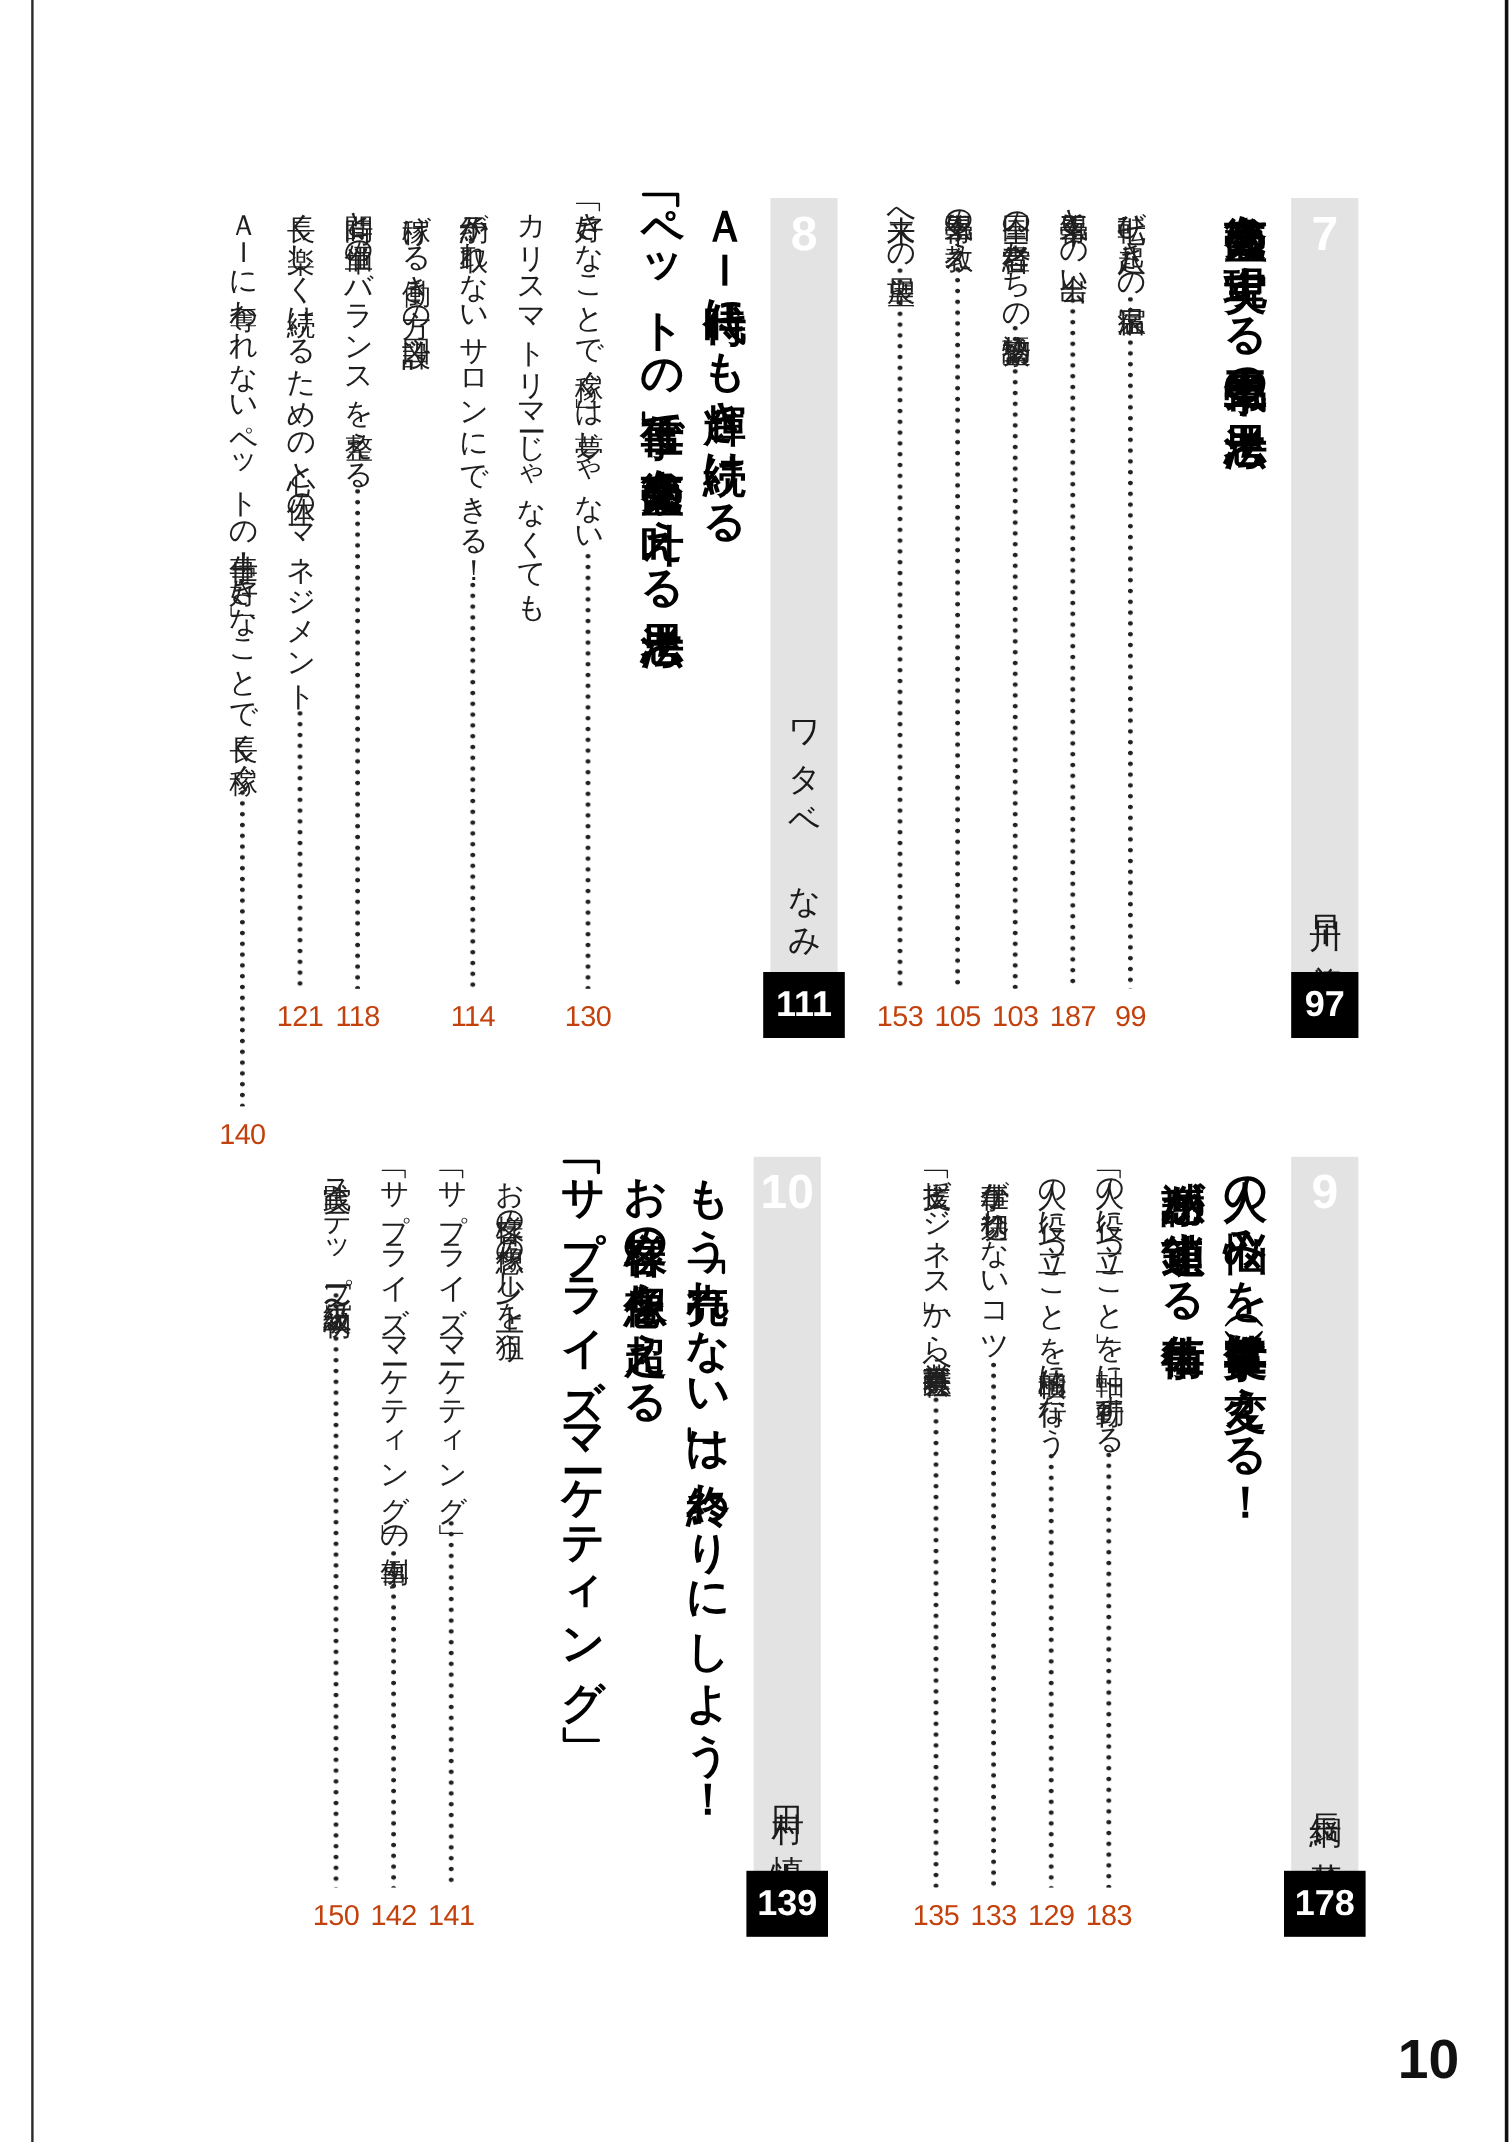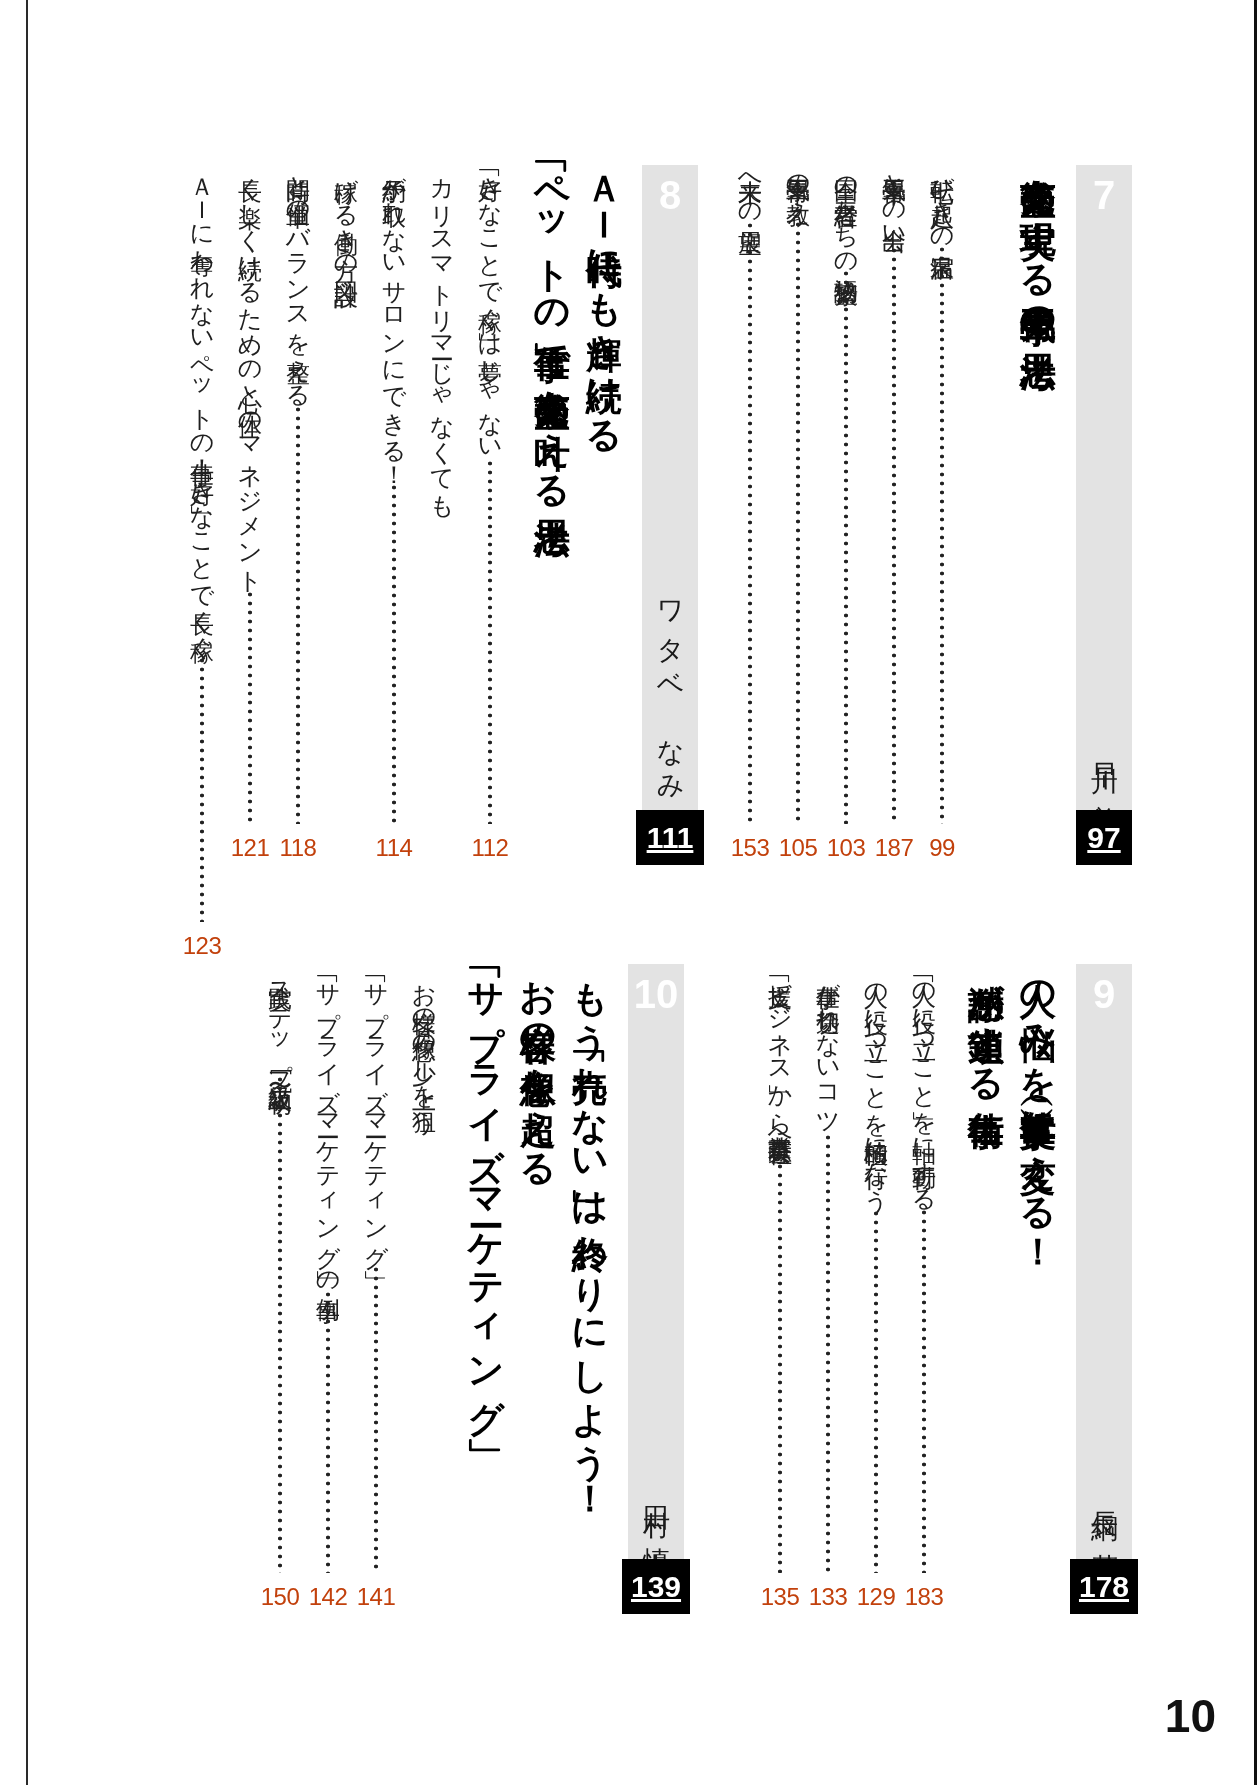--- a/index.html
+++ b/index.html
@@ -23,21 +23,21 @@
   .gap-ch-top { margin-right:28px; }
   .gap-ch-bottom { margin-right:72px; }
   .ch-num { color:#ffffff; font-size:40px; font-weight:600; padding-top:8px; text-align:center; line-height:1.1; }
   .spacer { flex:1 1 auto; }
   .author-wrap { margin-bottom:14px; }
   .vtext { writing-mode:vertical-rl; text-orientation:mixed; display:inline-block; }
   .author { font-size:27px; color:#1a1a1a; letter-spacing:0.18em; line-height:1; }
   .page-box {
     flex:0 0 55px; height:55px; min-width:56px; padding:0 6px;
     background:#000000; color:#ffffff; font-size:30px; font-weight:600;
-    display:flex; align-items:center; justify-content:center;text-decoration:underline;
+    display:flex; align-items:center; justify-content:center;
   }
   .page-box.wide { min-width:68px; }
 
   
   .title-col { width:52px; display:flex; justify-content:center; }
   .section-top .title-col { height:710px; }
   .section-bottom .title-col { height:650px; }
   .title-first { margin-right:12px; }
   .title-text { font-size:36px; font-weight:700; color:#000000; line-height:1; letter-spacing:0.02em; }
 
@@ -108,21 +108,21 @@
       </div>
       <div class="title-col title-first">
         <span class="vtext title-text">ＡＩ時代にも輝き続ける</span>
       </div>
       <div class="title-col">
         <span class="vtext title-text">「ペットの仕事」で商売繁盛を叶える思考法</span>
       </div>
       <div class="entry-col entry-first">
         <span class="vtext etext">「好きなことで稼ぐ」は夢じゃない</span>
         <div class="leader"></div>
-        <span class="enum">112</span>
+        <span class="enum">130</span>
       </div>
       <div class="entry-col">
         <span class="vtext etext">カリスマトリマーじゃなくても</span>
       </div>
       <div class="entry-col">
         <span class="vtext etext">予約が取れないサロンにできる！</span>
         <div class="leader"></div>
         <span class="enum">114</span>
       </div>
       <div class="entry-col">
@@ -134,21 +134,21 @@
         <span class="enum">118</span>
       </div>
       <div class="entry-col">
         <span class="vtext etext">長く楽しく続けるための心と体のマネジメント</span>
         <div class="leader"></div>
         <span class="enum">121</span>
       </div>
       <div class="entry-col tall">
         <span class="vtext etext">ＡＩに奪われないペットの仕事！「好き」なことで長く稼ぐ</span>
         <div class="leader"></div>
-        <span class="enum">123</span>
+        <span class="enum">140</span>
       </div>
     </div>
   <div class="section section-bottom">
       <div class="bar-col">
         <div class="ch-num">9</div>
         <div class="spacer"></div>
         <div class="author-wrap"><span class="vtext author">長綱　茂雄</span></div>
         <div class="page-box wide">178</div>
       </div>
       <div class="title-col title-first">

